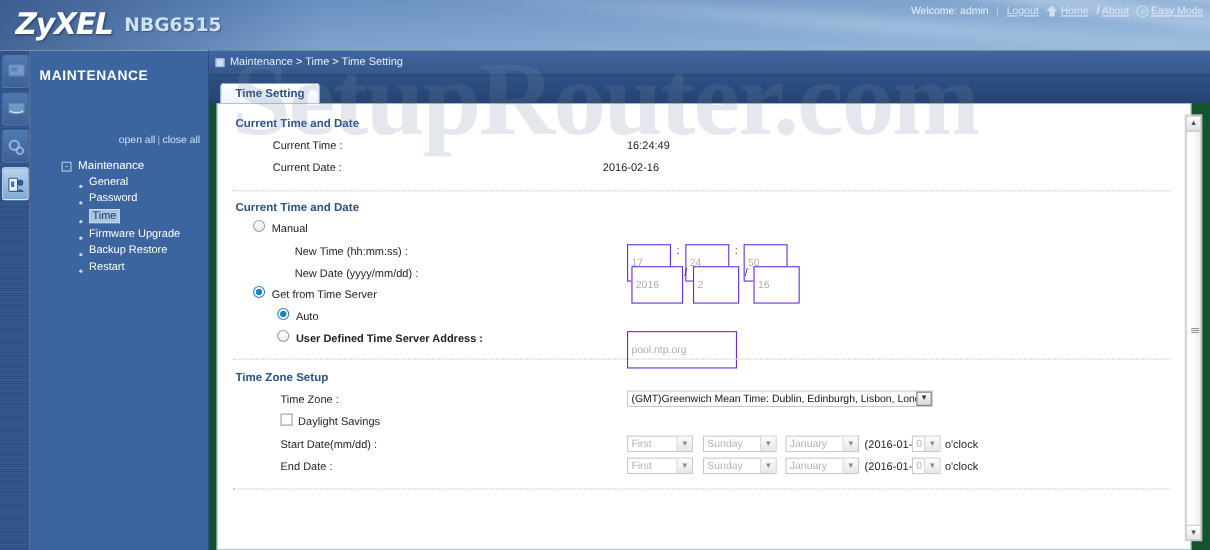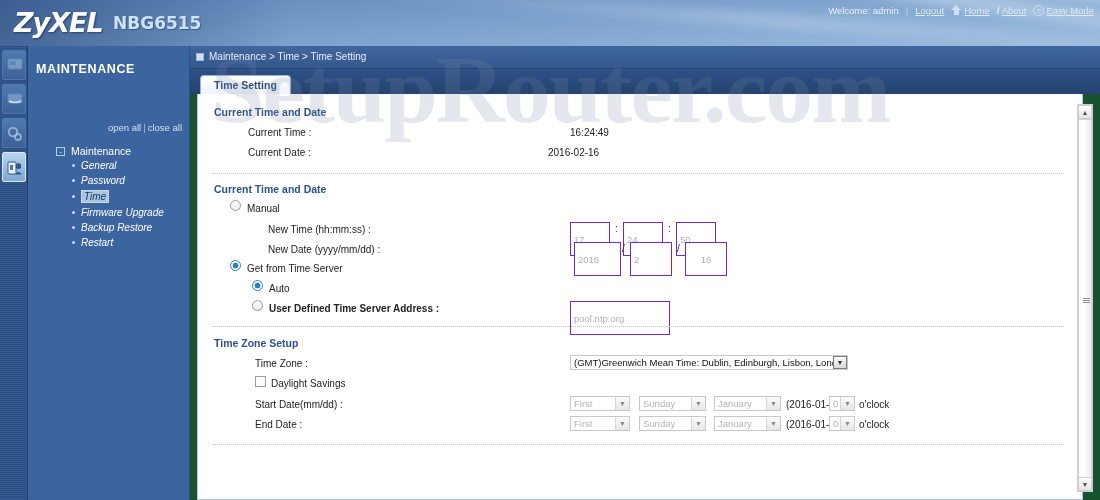--- a/index.html
+++ b/index.html
@@ -106,22 +106,22 @@
   #sidebar-links a { color:#cfe0f3; text-decoration:none; cursor:pointer; }
   #sidebar-links .bar { color:#9fbde0; margin:0 2px; }
   #tree { position:absolute; left:0; top:98px; width:162px; }
   .tree-root { display:flex; align-items:center; gap:6px; padding:1px 0 1px 28px; }
   .tree-toggle {
     width:9px; height:9px; border:1px solid #b9cfe8; color:#e6eff9;
     font-size:8px; line-height:7px; text-align:center; cursor:pointer; background:transparent;
   }
   .tree-root-label { font-size:10.5px; color:#ffffff; }
   .tree-item {
-    display:flex; align-items:center; gap:6px;
-    padding:2px 0 2px 44px; cursor:pointer;font-style:italic;
+    display:flex; align-items:flex-end; gap:6px;
+    padding:2px 0 2px 44px; cursor:pointer;
   }
   .tree-bullet { width:3px; height:3px; background:#c6d9ef; border-radius:50%; flex:0 0 auto; }
   .tree-label { font-size:10px; color:#ffffff; }
   .tree-item.selected .tree-label {
     background:#aac4e2; color:#12365f; padding:0 2px; border:1px dotted #e3edf8;
   }
 
   
   #main {
     position:absolute; left:190px; top:46px; width:910px; height:454px;
@@ -385,21 +385,21 @@
       <span class="sep-ch" style="left:417px; top:129px;">:</span>
       <input class="txt" style="left: 425px; top: 128px; width: 40px;" disabled="" value="24">
       <span class="sep-ch" style="left:470px; top:129px;">:</span>
       <input class="txt" style="left: 478px; top: 128px; width: 40px;" disabled="" value="50">
 
       <div class="row-label" style="left:70px; top:150px;">New Date (yyyy/mm/dd) :</div>
       <input class="txt" style="left: 376px; top: 148px; width: 47px;" disabled="" value="2016">
       <span class="sep-ch" style="left:424px; top:149px;">/</span>
       <input class="txt" style="left: 432px; top: 148px; width: 42px;" disabled="" value="2">
       <span class="sep-ch" style="left:479px; top:149px;">/</span>
-      <input class="txt" style="left: 487px; top: 148px; width: 42px; text-align: center;" disabled="" value="16">
+      <input class="txt" style="left: 487px; top: 148px; width: 42px;" disabled="" value="16">
 
       <div class="radio on" style="left:32px; top:166px;"></div>
       <div class="row-label" style="left:49px; top:169px;">Get from Time Server</div>
 
       <div class="radio on" style="left:54px; top:186px;"></div>
       <div class="row-label" style="left:71px; top:189px;">Auto</div>
 
       <div class="radio" style="left:54px; top:206px;"></div>
       <div class="row-label" style="left:71px; top:209px;font-weight:bold;">User Defined Time Server Address :</div>
       <input class="txt" style="left: 372px; top: 207px; width: 100px;" disabled="" value="pool.ntp.org">

